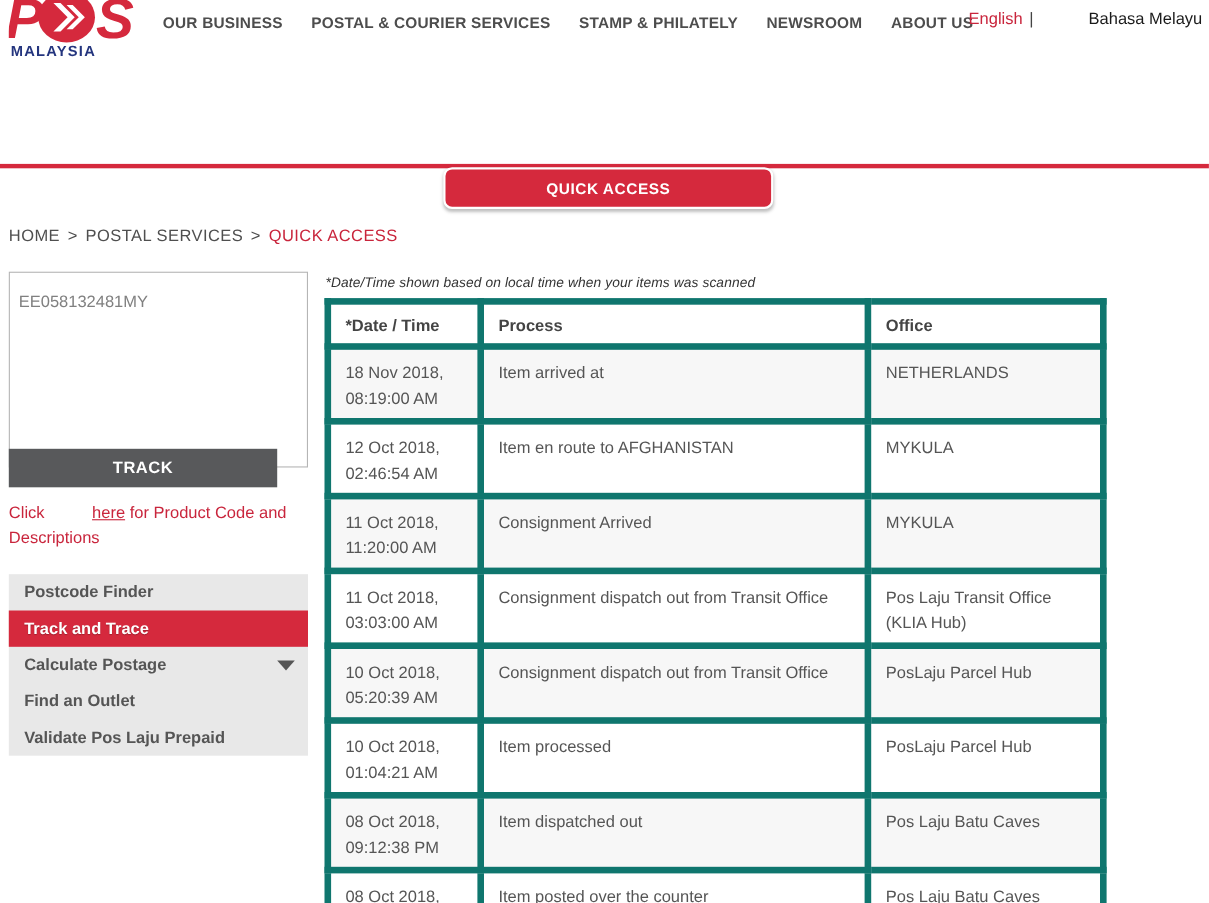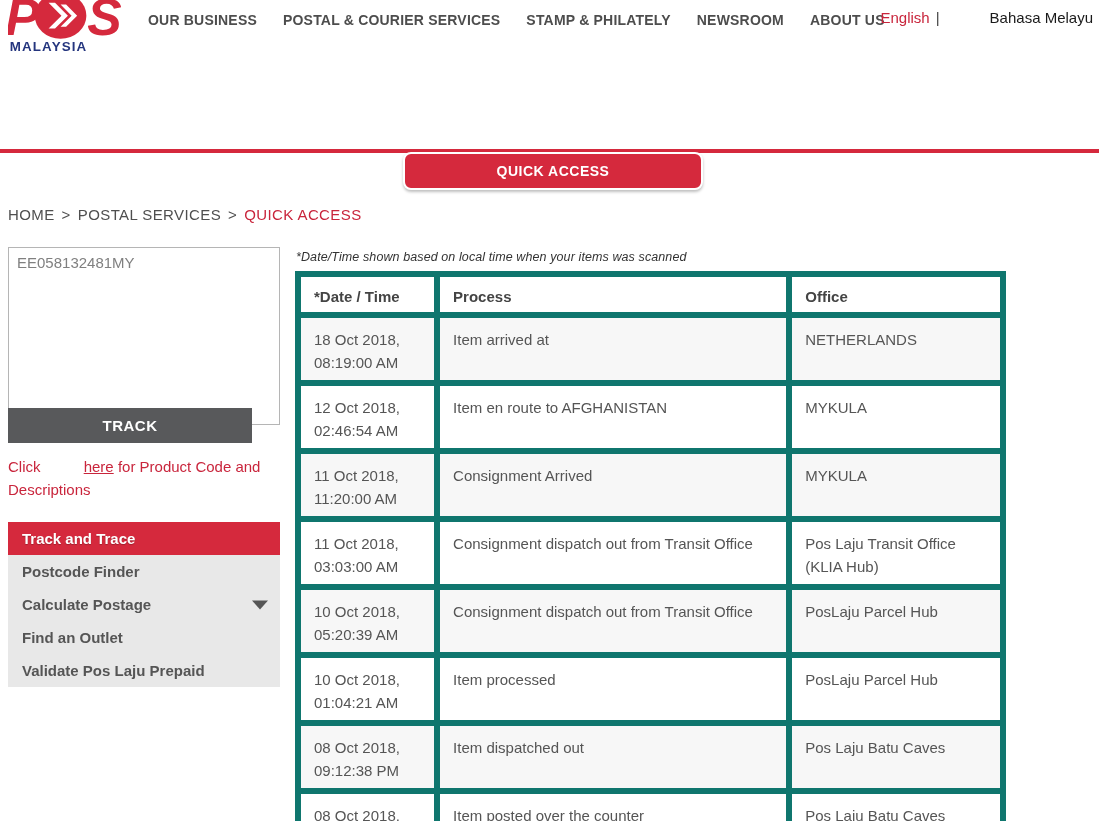--- a/index.html
+++ b/index.html
@@ -29,21 +29,21 @@
   
   .breadcrumb { position:absolute; left:8px; top:206px; font-size:15px; color:#4f4f4f;
     letter-spacing:.4px; }
   .breadcrumb a { color:#4f4f4f; text-decoration:none; cursor:pointer; }
   .breadcrumb .sep { margin:0 7px; }
   .breadcrumb .current { color:#c9253c; }
 
   
   .tracking-input { position:absolute; left:8px; top:247px; width:272px; height:178px;
     border:1px solid #b5b5b5; resize:none; font-family:"Liberation Sans", sans-serif;
-    font-size:15px; color:#808080; padding:5px 8px; line-height:20px; outline:none; }
+    font-size:15px; color:#808080; padding:17px 8px; line-height:20px; outline:none; }
   .track-btn { position:absolute; left:8px; top:408px; width:244px; height:35px;
     background:#58595b; color:#fff; border:none; font-family:"Liberation Sans", sans-serif;
     font-weight:bold; font-size:15px; letter-spacing:.5px; cursor:pointer; }
   .product-code { position:absolute; left:8px; top:455px; width:264px; font-size:15px;
     line-height:23px; color:#c9253c; }
   .product-code a { color:#c9253c; text-decoration:underline; cursor:pointer;padding-left:39px; }
 
   .side-menu { position:absolute; left:8px; top:522px; width:272px; background:#e8e8e8; }
   .side-item { height:33px; display:flex; align-items:center; padding:0 14px;
     font-size:15px; font-weight:bold; color:#555; cursor:pointer; position:relative; }
@@ -102,25 +102,25 @@
 
 <button class="track-btn">TRACK</button>
 
 <div class="product-code">
   <span>Click</span>
   <a>here</a>
   <span>for Product Code and Descriptions</span>
 </div>
 
 <div class="side-menu">
+  <div class="side-item">
+    <span>Postcode Finder</span>
+  </div>
   <div class="side-item active">
     <span>Track and Trace</span>
-  </div>
-  <div class="side-item">
-    <span>Postcode Finder</span>
   </div>
   <div class="side-item">
     <span>Calculate Postage</span>
     <span class="caret"></span>
   </div>
   <div class="side-item">
     <span>Find an Outlet</span>
   </div>
   <div class="side-item">
     <span>Validate Pos Laju Prepaid</span>
@@ -138,21 +138,21 @@
   <thead>
     <tr>
       <th>*Date / Time</th>
       <th>Process</th>
       <th>Office</th>
     </tr>
   </thead>
   <tbody>
     <tr class="stripe">
       <td>
-          <div>18 Oct 2018,</div>
+          <div>18 Nov 2018,</div>
           <div>08:19:00 AM</div>
         </td>
       <td>Item arrived at</td>
       <td>NETHERLANDS</td>
     </tr>
     <tr>
       <td>
           <div>12 Oct 2018,</div>
           <div>02:46:54 AM</div>
         </td>

